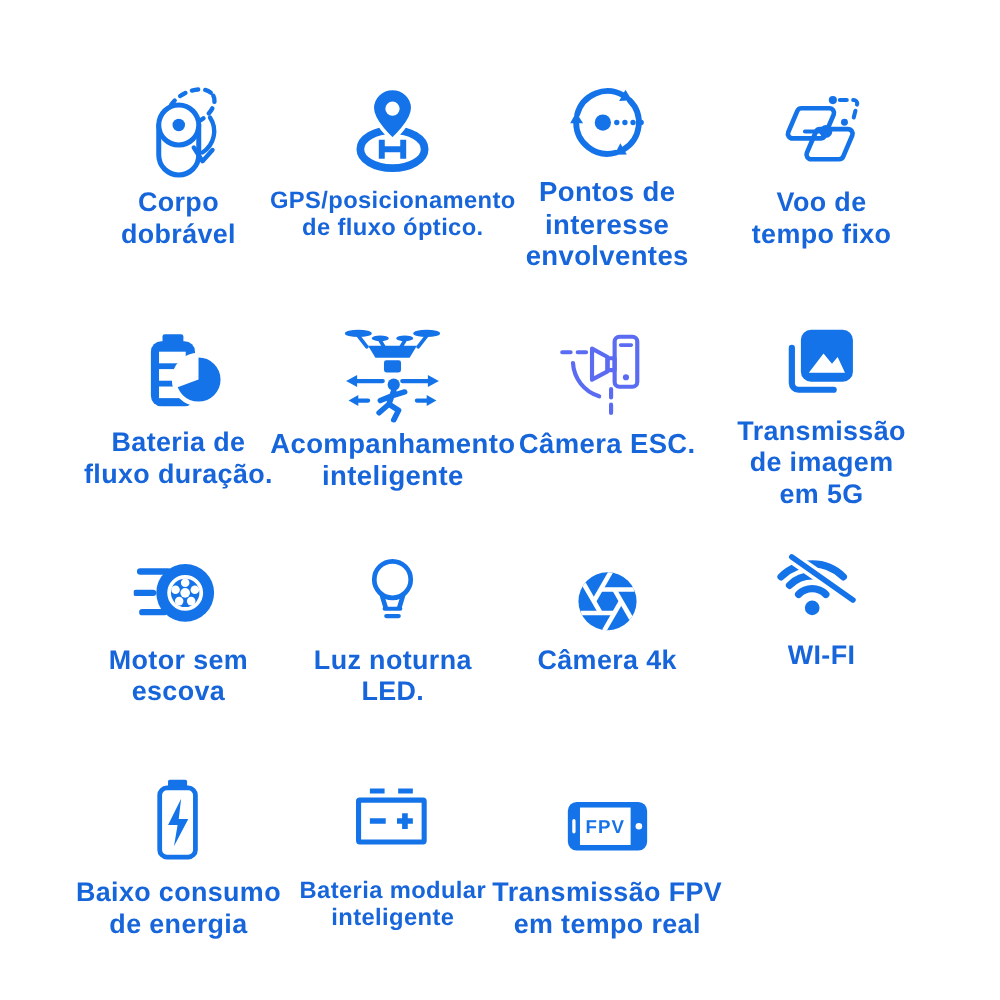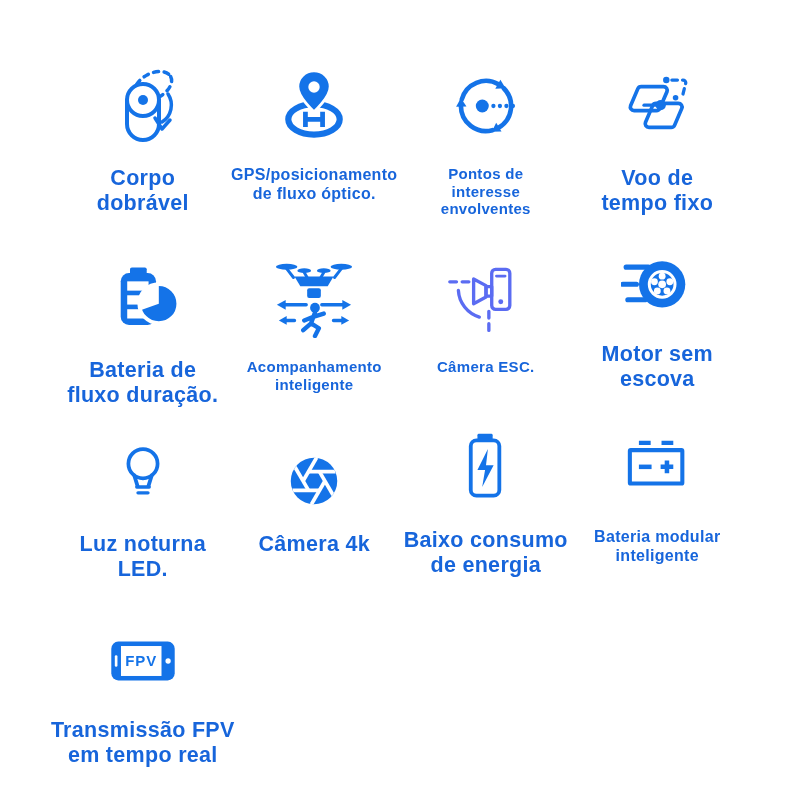--- a/index.html
+++ b/index.html
@@ -6,22 +6,22 @@
   body{width:800px;height:800px;overflow:hidden;
        font-family:"Liberation Sans","DejaVu Sans",sans-serif;}
   .grid{box-sizing:border-box;width:800px;height:800px;
         display:grid;grid-template-columns:repeat(4,171.5px);
         grid-template-rows:repeat(4,190px);padding:28px 57px 0;}
   .cell{display:flex;flex-direction:column;align-items:center;overflow:visible;}
   .iconbox{display:flex;align-items:flex-end;justify-content:center;}
   .r1 .iconbox{height:118px;} .r2 .iconbox{height:120px;}
   .r3 .iconbox{height:104px;} .r4 .iconbox{height:100px;}
   .label{color:var(--text-blue,#1765db);font-weight:700;text-align:center;
-         white-space:pre;line-height:1.17;letter-spacing:.3px;margin-top:20px;}
-  .sz-l{font-size:21.5px;} .sz-m{font-size:15px;} .sz-s{font-size:16px;}
+         white-space:pre;line-height:1.17;letter-spacing:.3px;margin-top:4px;}
+  .sz-l{font-size:21.5px;} .sz-m{font-size:22px;} .sz-s{font-size:19px;}
   svg{display:block;}
   .st{stroke:var(--icon-blue,#1473e8);fill:none;stroke-linecap:round;stroke-linejoin:round;}
   .stq{stroke:var(--icon-blue,#1473e8);fill:none;stroke-linecap:butt;}
   .fl{fill:var(--icon-blue,#1473e8);}
   .wf{fill:#fff;}
   .ws{stroke:#fff;fill:none;stroke-linecap:round;}
   .indigo .st,.indigo .stq{stroke:var(--icon-indigo,#5b6cf2);}
   .indigo .fl{fill:var(--icon-indigo,#5b6cf2);}
   .fpv-text{fill:var(--icon-blue,#1473e8);font-weight:700;font-size:17px;
             font-family:"Liberation Sans","DejaVu Sans",sans-serif;letter-spacing:1px;}
@@ -148,20 +148,32 @@
         <path class="st" stroke-width="3.5" d="M29 22 l13 7 v12 l-13 7 Z"></path>
         <rect class="st" stroke-width="3.5" x="42" y="30" width="6" height="10"></rect>
         <rect class="st" stroke-width="3.5" x="48" y="12" width="19" height="42" rx="4"></rect>
         <path class="st" stroke-width="3" d="M53 19 h9"></path>
         <circle class="fl" cx="57.5" cy="46" r="2.6"></circle>
       </svg>
     </div>
     <div class="label sz-m">Câmera ESC.</div>
   </div>
 
+  <div class="cell r2">
+    <div class="iconbox">
+      <svg width="76" height="76" viewBox="0 0 84 84">
+        <path class="st" stroke-width="5.5" d="M16 28 v31 a6 6 0 0 0 6 6 h31"></path>
+        <rect class="fl" x="24" y="12" width="46" height="46" rx="9"></rect>
+        <path class="wf" d="M31 50 L44 33 L51.5 42 L56.5 36 L63 50 Z"></path>
+      </svg>
+    </div>
+    <div class="label sz-l">Transmissão
+de imagem
+em 5G</div>
+  </div>
 
   <div class="cell r3">
     <div class="iconbox">
       <svg width="72" height="72" viewBox="0 0 84 84">
         <path class="st" stroke-width="6" d="M6 20 h26 M2 40 h16 M8 58 h20"></path>
         <circle class="fl" cx="48" cy="40" r="27"></circle>
         <circle class="ws" stroke-width="3.5" cx="48" cy="40" r="15"></circle>
         <circle class="wf" cx="48" cy="40" r="4.5"></circle>
         <circle class="wf" cx="48" cy="30.5" r="4"></circle>
         <circle class="wf" cx="57" cy="37.1" r="4"></circle>
@@ -202,20 +214,33 @@
           <line x1="27.2" y1="42.0" x2="45.6" y2="10.2"></line>
           <line x1="34.6" y1="54.8" x2="16.2" y2="23.0"></line>
           <line x1="49.4" y1="54.8" x2="12.7" y2="54.8"></line>
           <line x1="56.8" y1="42.0" x2="38.4" y2="73.8"></line>
         </g>
       </svg>
     </div>
     <div class="label sz-l">Câmera 4k</div>
   </div>
 
+  <div class="cell r4">
+    <div class="iconbox">
+      <svg width="76" height="76" viewBox="0 0 84 84">
+        <circle class="fl" cx="34" cy="60" r="6.5"></circle>
+        <path class="st" stroke-width="6.5" d="M22 48 A17 17 0 0 1 46 48"></path>
+        <path class="st" stroke-width="6.5" d="M14 40 A28 28 0 0 1 54 40"></path>
+        <path class="st" stroke-width="6.5" d="M6.5 32.5 A39 39 0 0 1 61.5 32.5"></path>
+        <path class="ws" stroke-width="11" d="M14 14 L72 54"></path>
+        <path class="st" stroke-width="5" d="M16 15 L70 53"></path>
+      </svg>
+    </div>
+    <div class="label sz-l">WI-FI</div>
+  </div>
 
   <div class="cell r4">
     <div class="iconbox">
       <svg width="80" height="80" viewBox="0 0 84 84">
         <rect class="fl" x="33" y="6" width="16" height="7" rx="1.5"></rect>
         <rect class="st" stroke-width="4" x="26" y="13" width="30" height="58" rx="6"></rect>
         <path class="fl" d="M44 22 L33 44 h8 L38 62 L50 39 h-8 Z"></path>
       </svg>
     </div>
     <div class="label sz-l">Baixo consumo

